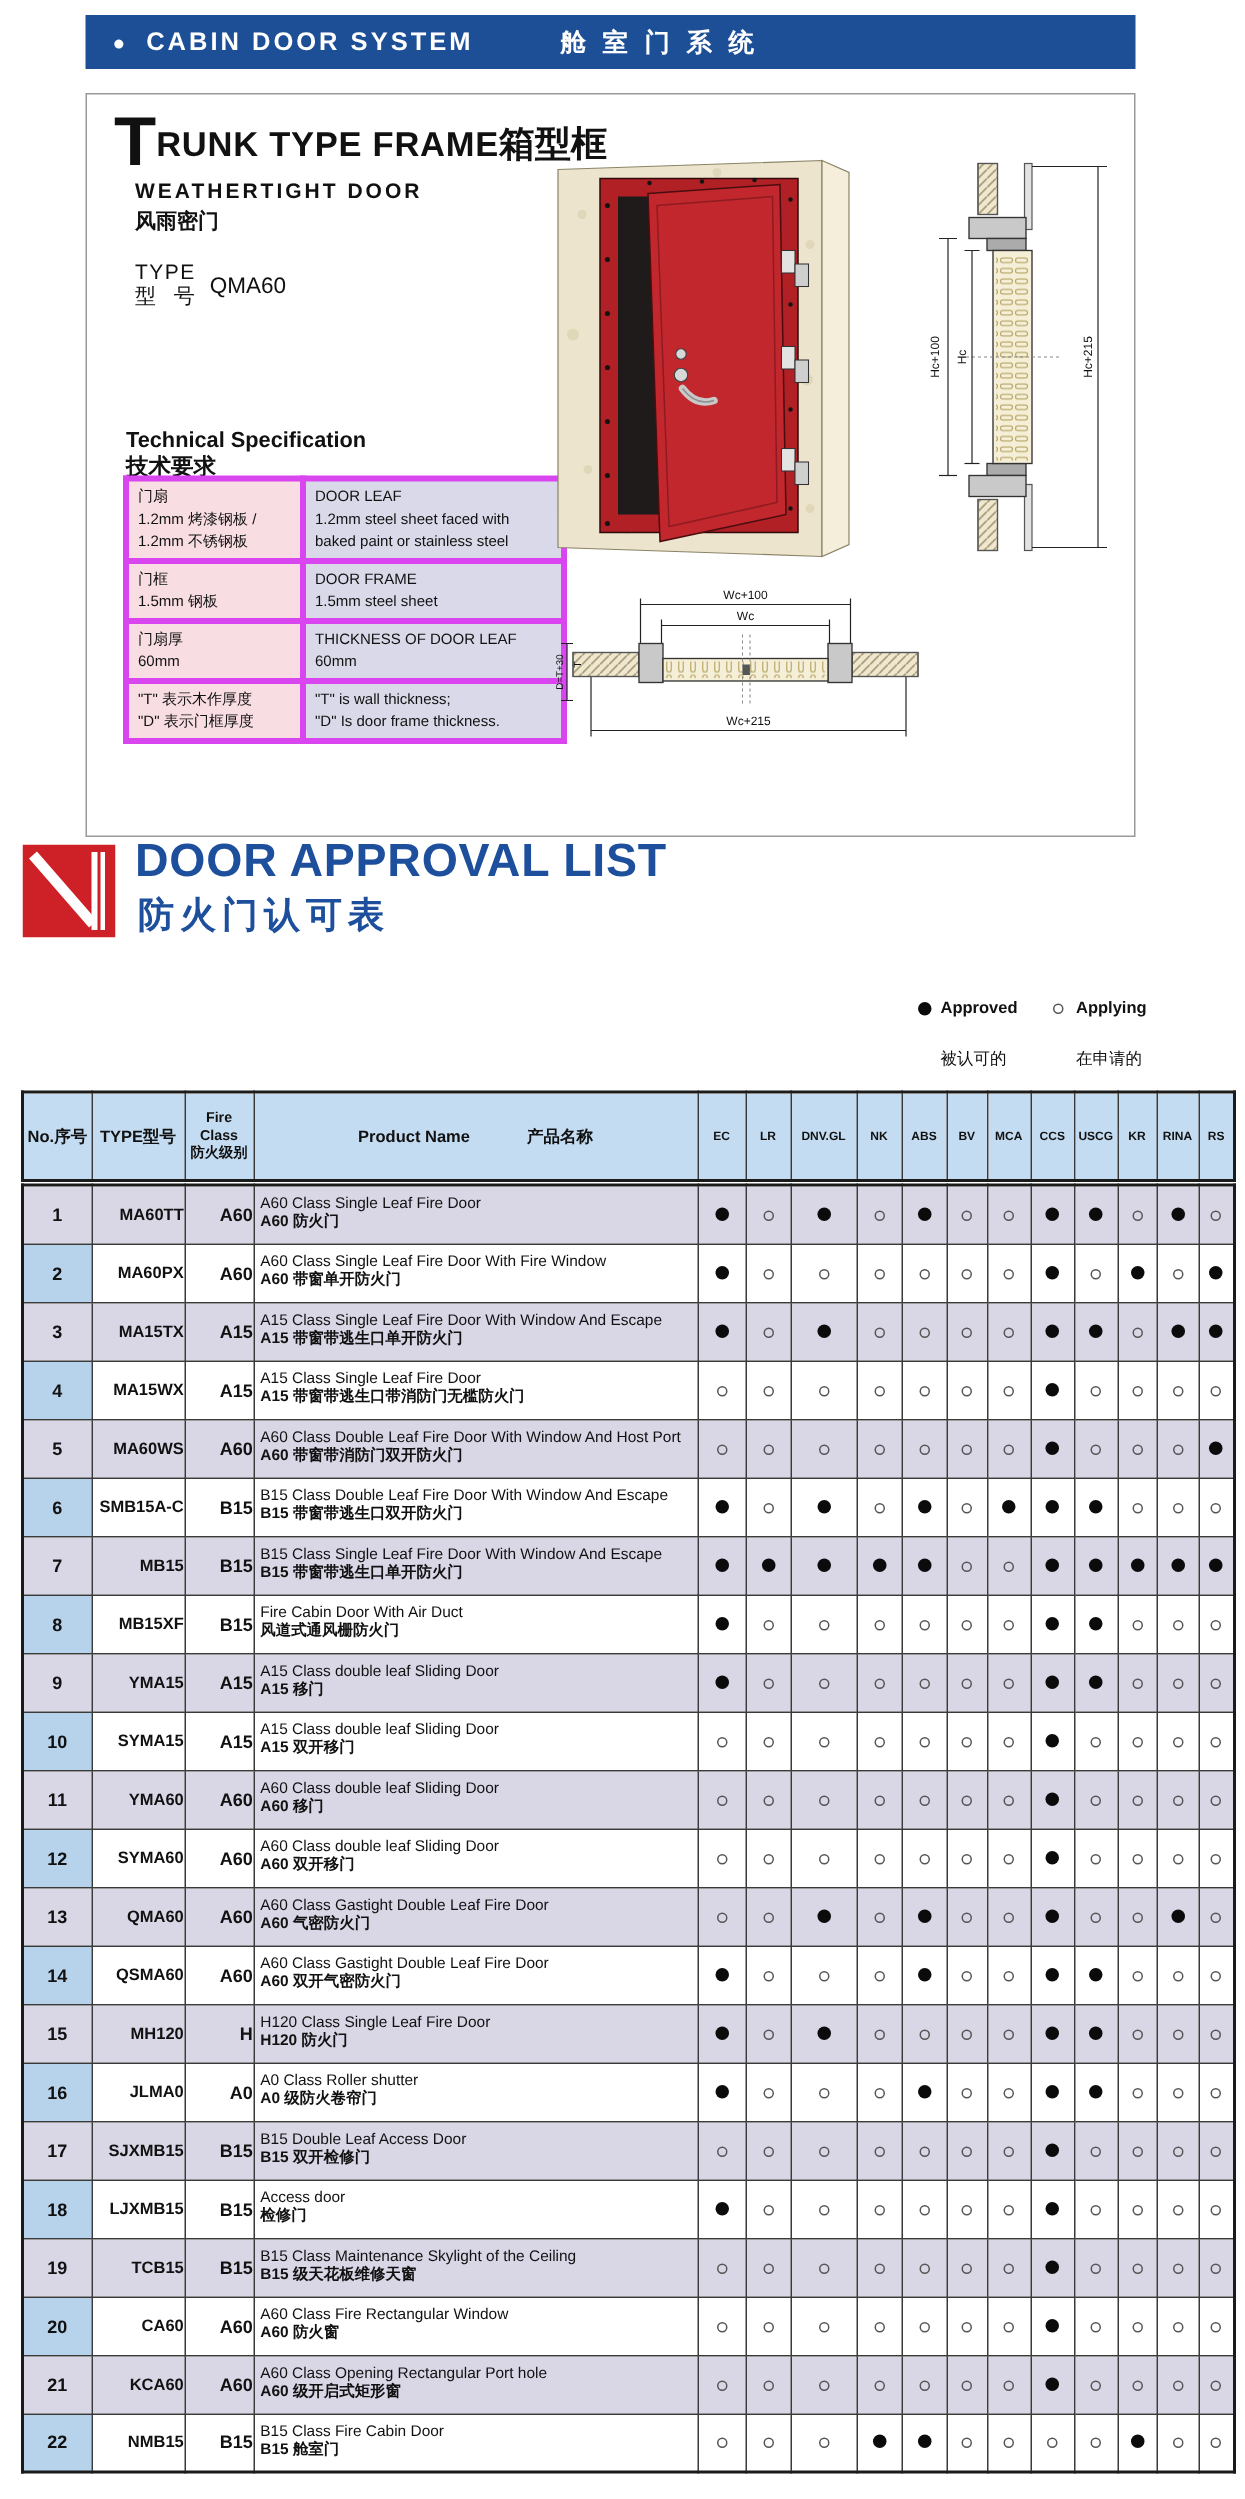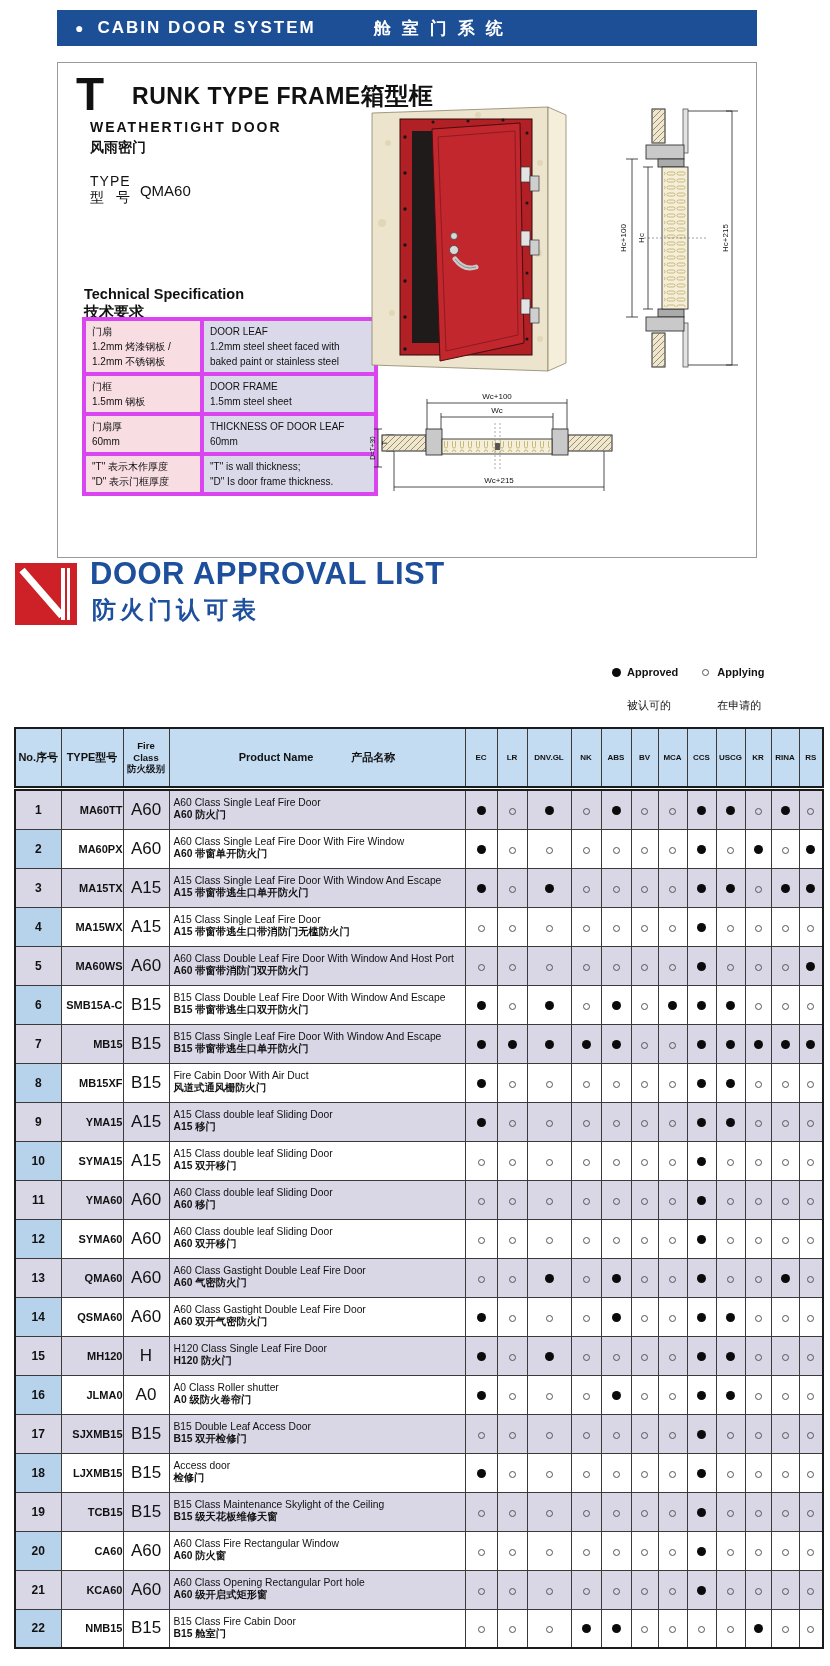--- a/index.html
+++ b/index.html
@@ -12,21 +12,21 @@
   .banner { position:absolute; left:57px; top:10px; width:700px; height:36px;
     background:#1d4f97; color:#fff; display:flex; align-items:center; padding-left:18px; }
   .banner .b-dot { font-size:14px; margin-right:14px; line-height:1; }
   .banner .b-en  { font-size:17px; font-weight:bold; letter-spacing:2px; }
   .banner .b-cn  { font-size:17px; font-weight:bold; letter-spacing:11px; margin-left:58px; }
   
   .frame-box { position:absolute; left:57px; top:62px; width:700px; height:496px;
     border:1px solid #9a9a9a; background:#fff; }
   .ft-title { position:absolute; left:18px; top:8px; white-space:nowrap; }
   .t-init { font-size:46px; font-weight:bold; line-height:1; vertical-align:-6px; }
-  .t-rest { font-size:23px; font-weight:bold; letter-spacing:.5px;margin-left:28px; }
+  .t-rest { font-size:23px; font-weight:bold; letter-spacing:.5px; }
   .t-cn   { font-size:24px; font-weight:bold; }
   .ft-sub    { position:absolute; left:32px; top:56px; font-size:14px; font-weight:bold; letter-spacing:2px; }
   .ft-sub-cn { position:absolute; left:32px; top:76px; font-size:14px; font-weight:bold; }
   .type-block { position:absolute; left:32px; top:110px; display:flex; align-items:flex-end; }
   .type-labels div:first-child { font-size:14px; letter-spacing:1px; }
   .type-labels div:last-child  { font-size:14px; letter-spacing:4px; }
   .type-value { font-size:15px; margin-left:6px; margin-bottom:8px; }
   .tech-title { position:absolute; left:26px; top:222px; font-size:14.5px; font-weight:bold; line-height:1.25; }
   .tech-title .cn { font-size:15px; }
   .spec-table { position:absolute; left:24px; top:254px; width:296px; border-collapse:collapse; }
@@ -55,21 +55,21 @@
   #head-table { position:absolute; left:14px; top:727px; border:2px solid #1b1b1b; }
   #body-table { position:absolute; left:14px; top:789px; border:2px solid #1b1b1b; }
   #head-table th { background:#c4dcf2; height:59px; font-size:11px; font-weight:bold; text-align:center; vertical-align:middle; }
   #head-table th.h-class { font-size:9.5px; white-space:pre-line; line-height:1.2; }
   #head-table th.cert-th { font-size:8px; padding:0 1px;margin-left:16px; }
   #head-table th.h-prod span.gap { display:inline-block; width:38px; }
   #body-table td { height:39px; vertical-align:middle; }
   #body-table tr:nth-child(odd) td { background:#d9d6e6; }
   #body-table td.c-no { background:#b7d3eb; text-align:center; font-size:12px; font-weight:bold; }
   #body-table td.c-type  { text-align:right; font-size:11px; font-weight:600; }
-  #body-table td.c-class { text-align:center; font-size:17px; font-weight:400; }
+  #body-table td.c-class { text-align:right; font-size:12px; font-weight:700; }
   #body-table td.c-name  { padding:2px 4px 2px 4px; }
   #body-table .nm-en { font-size:10.3px; line-height:1.2; }
   #body-table .nm-cn { font-size:10.3px; font-weight:bold; line-height:1.25; }
   #body-table td.c-mark { text-align:center; }
   svg text { font-family:"Liberation Sans","DejaVu Sans",sans-serif; }
 </style>
 </head>
 <body>
 
 <div class="banner">

